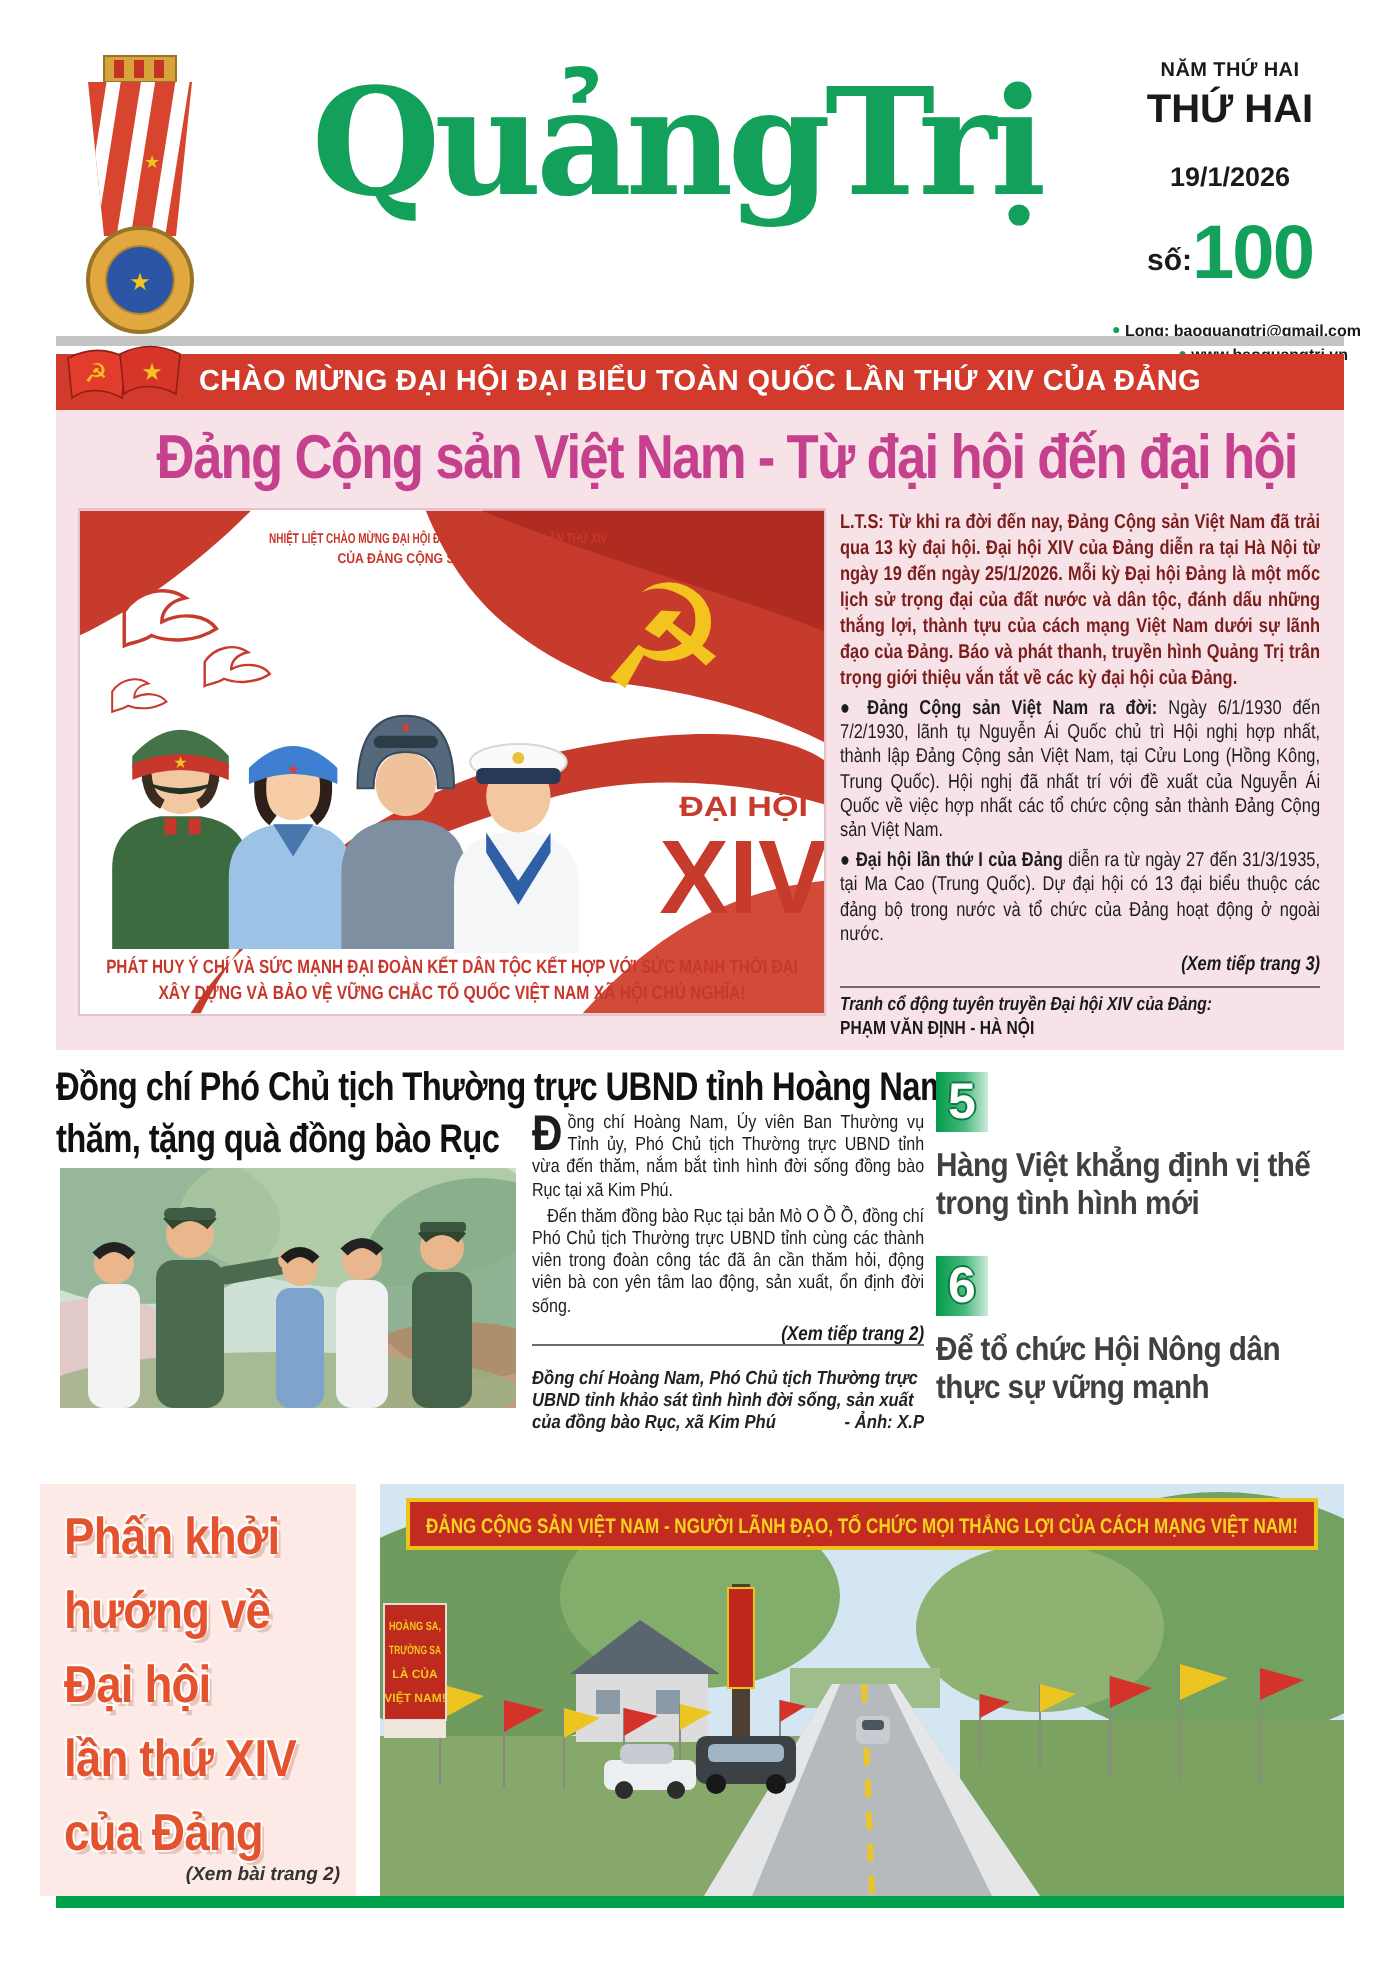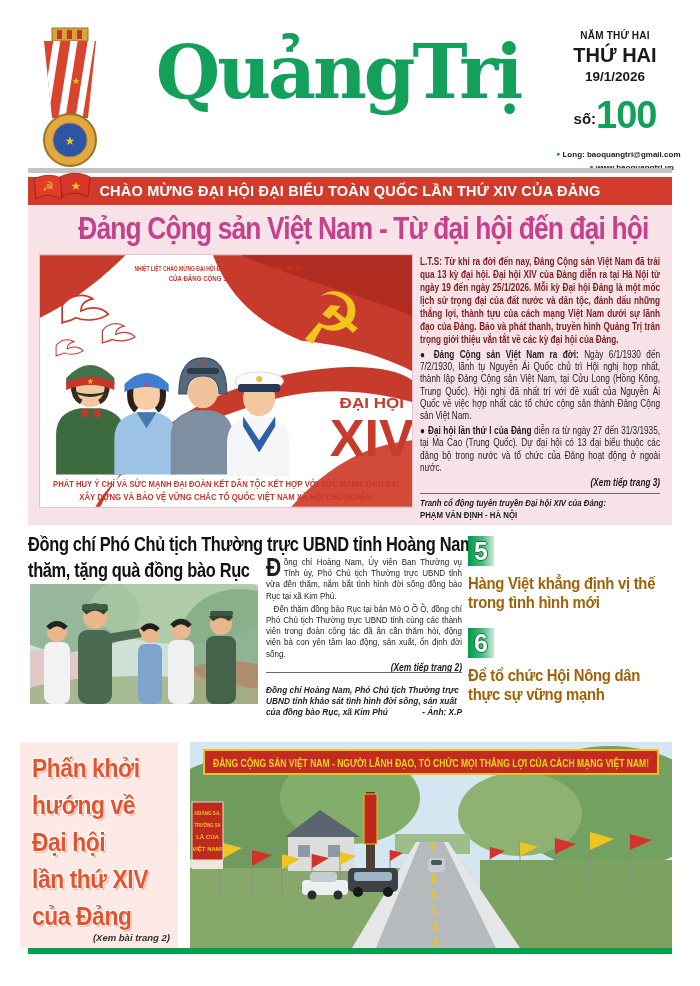--- a/index.html
+++ b/index.html
@@ -10,21 +10,21 @@
   
   .masthead-title{left:112px;top:26px;width:452px;height:92px;text-align:center;
     font-family:"DejaVu Serif", serif;font-weight:bold;font-size:74px;line-height:92px;
     color:#12a05a;letter-spacing:-3px;}
   .masthead-sub{left:116px;top:122px;width:560px;font-weight:bold;font-size:14px;
     line-height:19px;color:#141414;}
   .masthead-sub .ln{display:inline-block;white-space:nowrap;transform:scaleX(.94);transform-origin:left top;}
   .issue-info{left:556px;top:30px;width:118px;text-align:center;}
   .issue-info .year{font-size:10px;font-weight:bold;letter-spacing:.2px;}
   .issue-info .weekday{font-size:20px;font-weight:bold;margin-top:3px;}
-  .issue-info .date{font-size:13.5px;font-weight:bold;margin-top:2px;}
+  .issue-info .date{font-size:13.5px;font-weight:bold;margin-top:14px;}
   .issue-line{display:flex;align-items:flex-end;justify-content:center;margin-top:14px;}
   .issue-line .lbl{font-size:15px;font-weight:bold;padding-bottom:5px;}
   .issue-line .num{font-size:38px;line-height:34px;font-weight:bold;color:#12a05a;letter-spacing:-1px;}
   .contact{margin-top:16px;font-size:8px;font-weight:bold;text-align:right;line-height:12px;white-space:nowrap;}
   .contact .dot{color:#0aa14f;font-size:7px;vertical-align:1px;}
   .separator{left:28px;top:168px;width:644px;height:5px;background:#c4c4c4;}
 
   
   .party-banner{left:28px;top:177px;width:644px;height:28px;background:#d23b2b;
     display:flex;align-items:center;justify-content:center;}
@@ -61,21 +61,21 @@
   .visit-caption{left:266px;top:672px;width:196px;overflow:hidden;border-top:1px solid #6b6b6b;padding-top:11px;}
   .visit-caption-inner{width:224px;transform:scaleX(.875);transform-origin:left top;
     font-size:9.5px;font-weight:bold;font-style:italic;line-height:11px;color:#222;}
   .visit-caption .photo-credit{font-style:italic;font-weight:bold;}
 
   
   .teasers{left:468px;top:536px;width:204px;}
   .teaser-badge{width:26px;height:30px;background:linear-gradient(90deg,#009b4a 0%,#49b97e 55%,#cdeadb 100%);
     display:flex;align-items:center;justify-content:center;font-weight:bold;font-size:25px;color:#fff;
     text-shadow:-1px 0 #0b7a3c,1px 0 #0b7a3c,0 -1px #0b7a3c,0 1px #0b7a3c;}
-  .teaser-title{margin-top:8px;font-weight:bold;font-size:16.5px;line-height:19px;color:#a16207;}
+  .teaser-title{margin-top:8px;font-weight:bold;font-size:16.5px;line-height:19px;color:#404040;}
   .teaser-title .ln{display:block;white-space:nowrap;transform:scaleX(.9);transform-origin:left top;letter-spacing:-.3px;}
   .teaser+.teaser{margin-top:16px;}
 
   
   .promo-box{left:20px;top:742px;width:158px;height:206px;background:#fdeae7;padding:0;}
   .promo-lines{padding:8px 0 0 12px;}
   .promo-lines .ln{display:block;white-space:nowrap;transform:scaleX(.88);transform-origin:left top;
     font-weight:bold;font-size:26px;line-height:37px;color:#e4532d;letter-spacing:-.5px;
     text-shadow:-1px -1px 0 #fff,1px -1px 0 #fff,-1px 1px 0 #fff,2px 2px 0 rgba(170,80,40,.25);}
   .promo-note{position:absolute;right:8px;bottom:5px;font-size:9.5px;font-weight:bold;font-style:italic;color:#333;}

